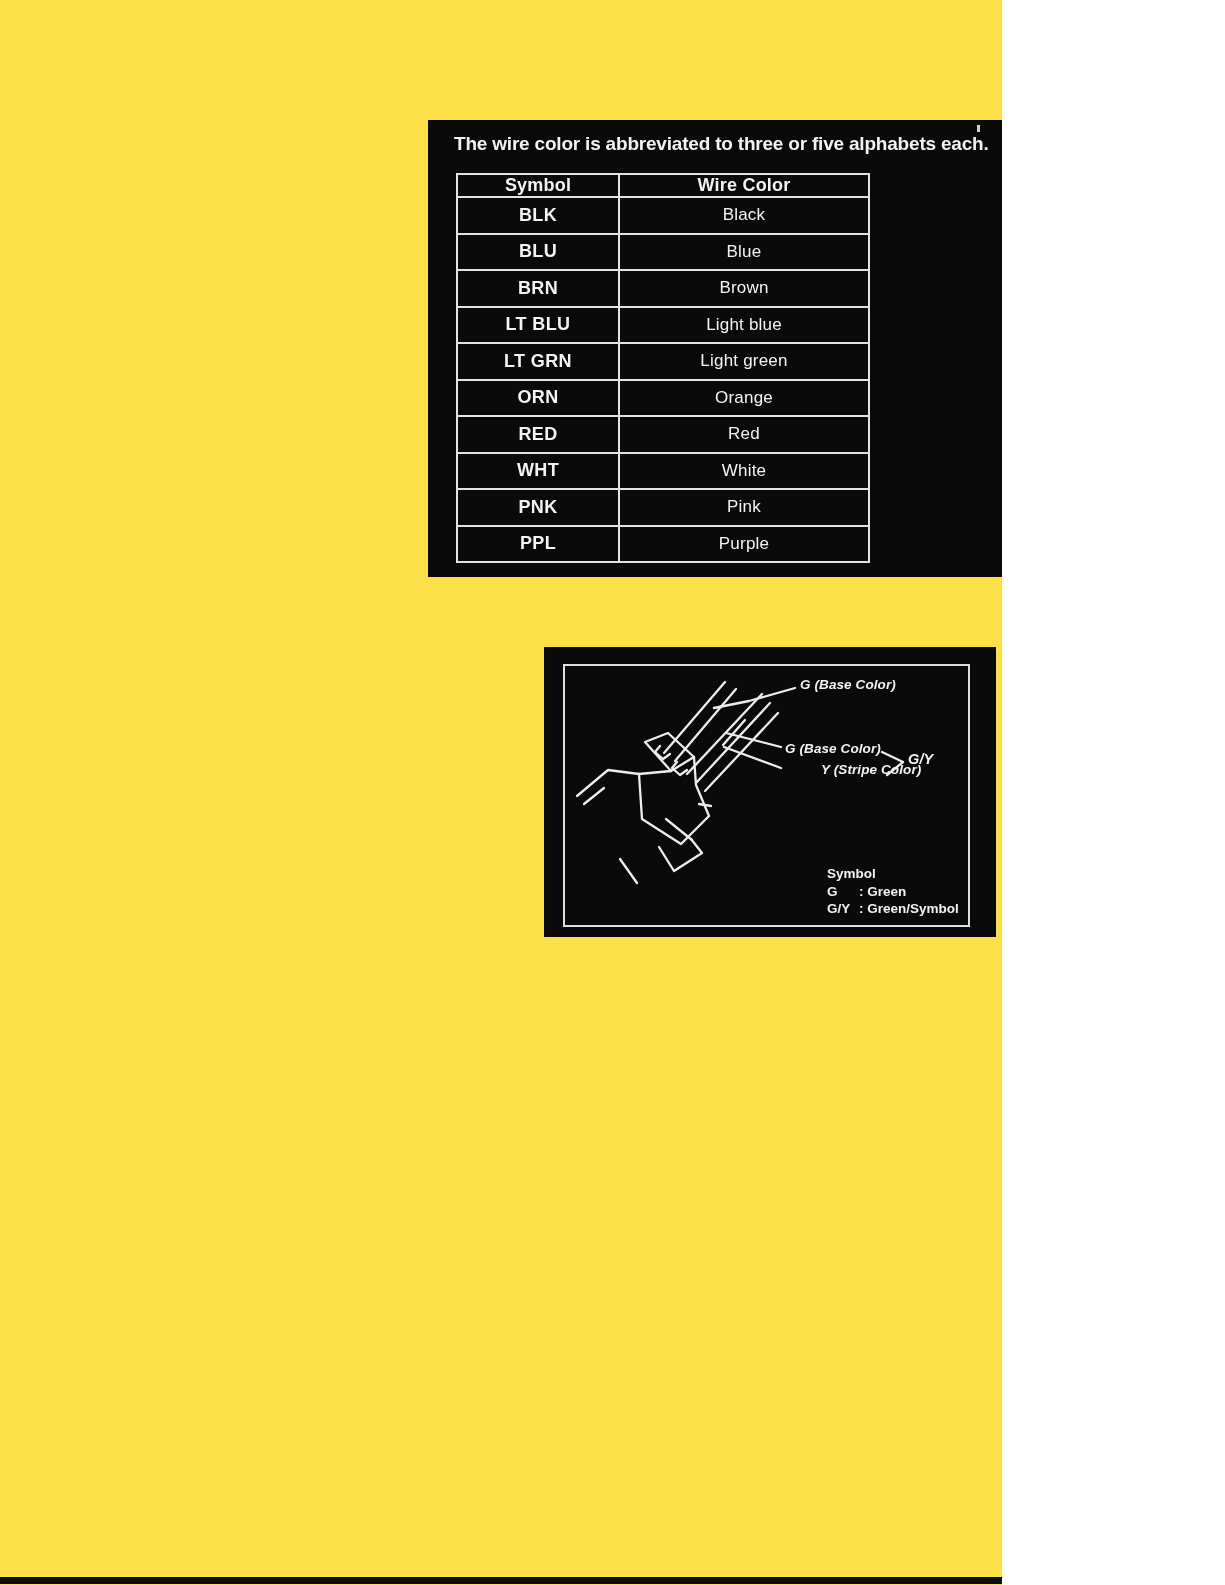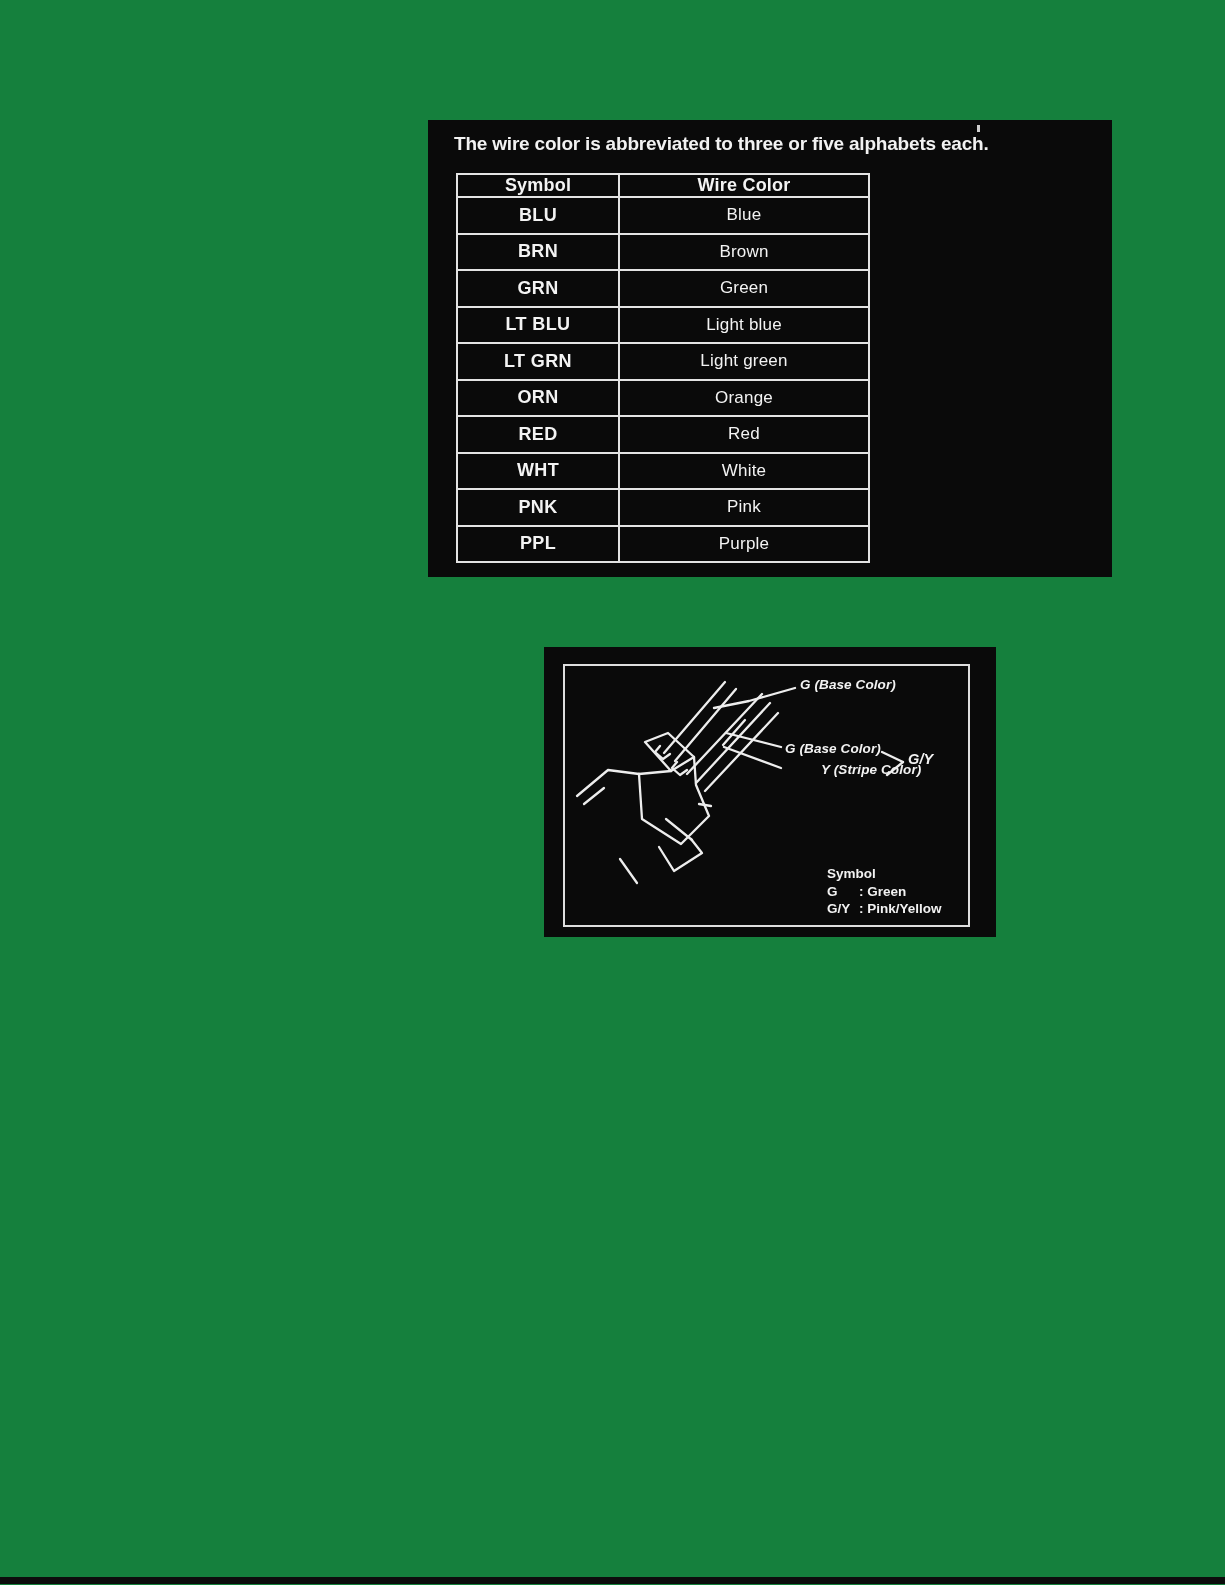--- a/index.html
+++ b/index.html
@@ -1,18 +1,18 @@
 <!DOCTYPE html>
 <html><head>
 <meta charset="utf-8">
 <style>
   * { margin:0; padding:0; box-sizing:border-box; }
   html,body { background:#ffffff; }
   .page {
-    position:relative; width:1225px; height:1585px; background:#15803d;
+    position:relative; width:1002px; height:1585px; background:#fde047;
     font-family:"Liberation Sans", sans-serif; overflow:hidden;
   }
 
   
   .panel { position:absolute; background:#0a0a0a; }
   .panel-table { left:428px; top:120px; width:684px; height:457px; }
   .intro {
     position:absolute; left:26px; top:13px; color:#f2f2f2;
     font-size:19px; line-height:22px; font-weight:600; letter-spacing:-0.2px;
     white-space:nowrap;
@@ -68,30 +68,30 @@
           <col style="width:250px">
         </colgroup>
       <thead>
         <tr>
           <th>Symbol</th>
           <th>Wire Color</th>
         </tr>
       </thead>
       <tbody>
           <tr>
+            <td class="sym-cell">BLK</td>
+            <td class="color-cell">Black</td>
+          </tr>
+          <tr>
             <td class="sym-cell">BLU</td>
             <td class="color-cell">Blue</td>
           </tr>
           <tr>
             <td class="sym-cell">BRN</td>
             <td class="color-cell">Brown</td>
-          </tr>
-          <tr>
-            <td class="sym-cell">GRN</td>
-            <td class="color-cell">Green</td>
           </tr>
           <tr>
             <td class="sym-cell">LT BLU</td>
             <td class="color-cell">Light blue</td>
           </tr>
           <tr>
             <td class="sym-cell">LT GRN</td>
             <td class="color-cell">Light green</td>
           </tr>
           <tr>
@@ -168,19 +168,19 @@
     <div class="lbl lbl-base">G (Base Color)</div>
     <div class="lbl lbl-stripe">Y (Stripe Color)</div>
     <div class="lbl lbl-combined">G/Y</div>
 
     <div class="legend">
       <div>Symbol</div>
       <div>
         <span class="sym">G</span><span>: Green</span>
       </div>
       <div>
-        <span class="sym">G/Y</span><span>: Pink/Yellow</span>
+        <span class="sym">G/Y</span><span>: Green/Symbol</span>
       </div>
     </div>
   </section>
 
   <div class="bottom-bar"></div>
 </div>
 
 </body></html>

